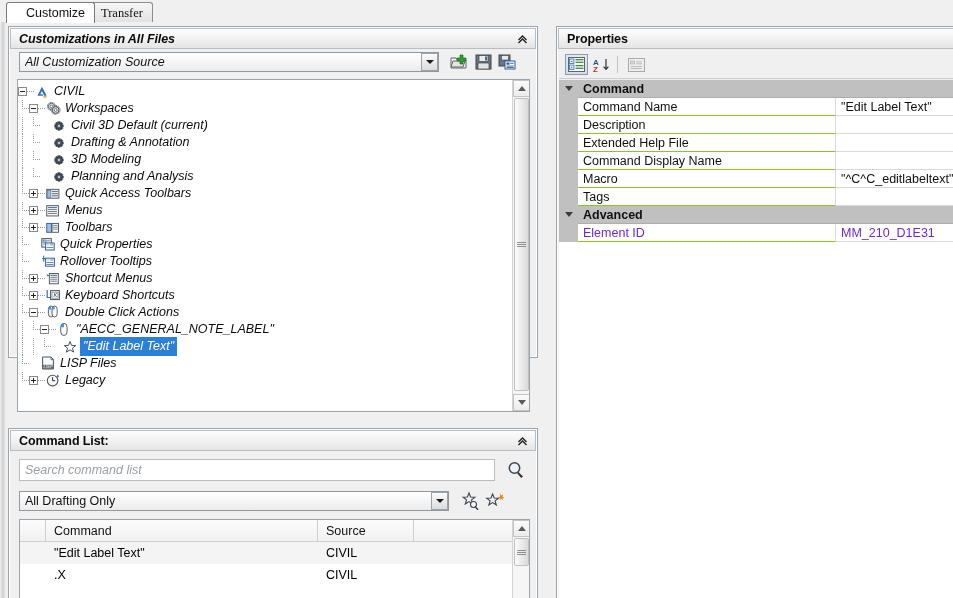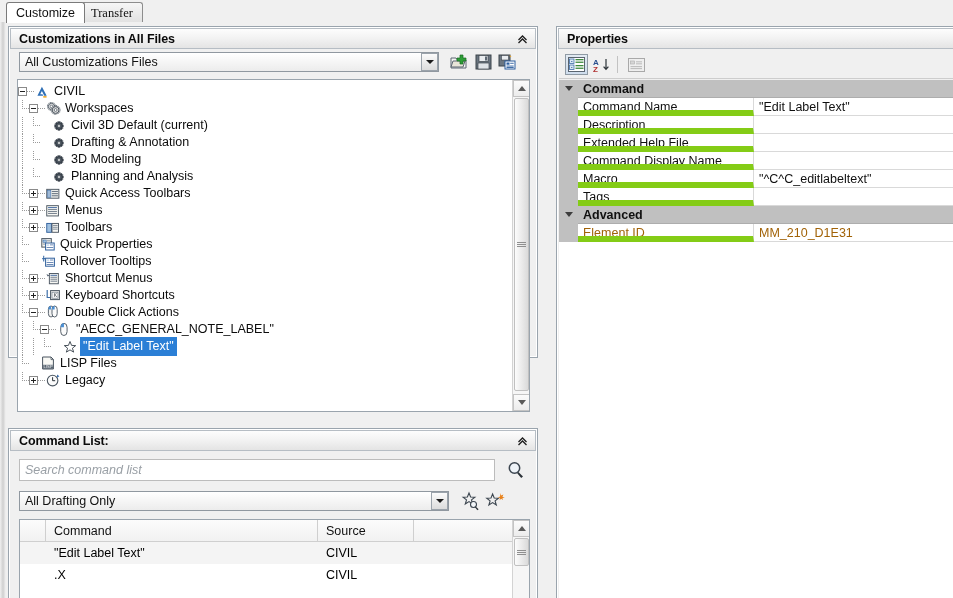--- a/index.html
+++ b/index.html
@@ -16,21 +16,21 @@
 
   #root { position: relative; width: 953px; height: 598px; background:#f0f0f0; }
 
   
   .tabstrip {
     position: absolute; left: 0; top: 0; width: 953px; height: 22px;
     background: #f0f0f0;
   }
   .tab {
     position: absolute; top: 2px; height: 20px;
-    padding: 2px 9px 0 9px;
+    padding: 2px 9px 0 19px;
     font-size: 12.5px;
     line-height: 17px;
     border: 1px solid #8d8d8d;
     border-bottom: none;
     border-radius: 3px 3px 0 0;
     background: linear-gradient(#fdfdfd, #ececec);
     color: #111;
     cursor: default;
   }
   .tab.active {
@@ -63,21 +63,21 @@
   }
   .chev {
     position: absolute; right: 6px; top: 2px;
     width: 14px; height: 16px;
     display: flex; align-items: center; justify-content: center;
     cursor: pointer;
   }
   .chev svg { display:block; }
 
   
-  #custPanel { left: 8px; top: 26px; width: 530px; height: 332px; }
+  #custPanel { left: 8px; top: 26px; width: 530px; height: 332px; font-style: italic; }
 
   .cust-toolbar {
     position: absolute; left: 2px; top: 24px; width: 526px; height: 26px;
   }
   .combo {
     position: absolute;
     height: 20px;
     border: 1px solid #9098a0;
     background: linear-gradient(#ffffff, #ececec);
     display: flex; align-items: center;
@@ -238,36 +238,36 @@
     display:flex; align-items:center; justify-content:center; cursor: pointer;
     border: 1px solid transparent;
   }
   .tb-btn.pressed { border: 1px solid #8f9aa4; background: linear-gradient(#e2eaf2,#cfdded); }
   .tb-sep { position: absolute; top: 5px; width: 1px; height: 17px; background: #c2c2c2; }
 
   .pgrid { position: absolute; left: 2px; top: 53px; width: 400px; bottom: 2px; background: #ffffff; overflow: hidden; }
   .prow { display: flex; height: 18px; line-height: 18px; font-size: 12.5px; }
   .prow .gutter { width: 19px; background: #c0c0c0; flex: 0 0 auto; border-bottom: 1px solid #c0c0c0;}
   .prow .pname {
-    width: 176px; flex: 0 0 auto; padding-left: 5px;
-    border-right: 1px solid #d9d9d9; border-bottom: 6px solid #84cc16;
+    width: 258px; flex: 0 0 auto; padding-left: 5px;
+    border-right: 1px solid #d9d9d9; border-bottom: 1px solid #84cc16;
     white-space: nowrap; overflow: hidden; color: #101010;
   }
   .prow .pval {
     flex: 1; padding-left: 5px; border-bottom: 1px solid #d9d9d9;
     white-space: nowrap; overflow: hidden; color: #101010;
   }
   .prow.cat { background: #c0c0c0; }
   .prow.cat .gutter { display:flex; align-items:center; justify-content:center; }
   .prow.cat .pname {
     font-weight: bold; background: #c0c0c0; border-right: none;
     border-bottom: 1px solid #adadad; width: 222px;
   }
   .prow.cat .pval { background: #c0c0c0; border-bottom: 1px solid #adadad; }
-  .prow.readonly .pname, .prow.readonly .pval { color: #a16207; }
+  .prow.readonly .pname, .prow.readonly .pval { color: #6d28d9; }
   .cat-tri { width:0;height:0;border-left:4px solid transparent;border-right:4px solid transparent;border-top:5px solid #3d3d3d; }
 
   .splitter-v {
     position: absolute; left: 545px; top: 22px; width: 6px; height: 576px;
     background: #f0f0f0;
   }
   .edge-left {
     position: absolute; left: 0; top: 22px; width: 6px; height: 576px;
     background: linear-gradient(to right,#f0f0f0 0, #cfcfcf 50%, #f3f3f3 100%);
   }
@@ -290,21 +290,21 @@
       <span class="chev">
         <svg width="13" height="13" viewBox="0 0 13 13">
           <path d="M2.5 7 L6.5 3 L10.5 7" stroke="#1d1d1d" stroke-width="1.3" fill="none"></path>
           <path d="M2.5 10 L6.5 6 L10.5 10" stroke="#1d1d1d" stroke-width="1.3" fill="none"></path>
         </svg>
       </span>
     </div>
 
     <div class="cust-toolbar">
       <div class="combo" id="custCombo">
-        <span class="combo-label">All Customizations Files</span>
+        <span class="combo-label">All Customization Source</span>
         <span class="combo-btn">
           <span class="arrow-dn"></span>
         </span>
       </div>
 
       <div class="icon-btn" style="left:437px;">
         <svg width="18" height="16" viewBox="0 0 18 16">
           <path d="M1 4 h5 l1.5 2 H16 v8 H1 z" fill="#f4f4f2" stroke="#5c6672" stroke-width="1"></path>
           <path d="M3 7 h12 l-2 6 H1 z" fill="#e8e4d8" stroke="#5c6672" stroke-width="1"></path>
           <path d="M10 1 h3 v3 h3 v3 h-3 v3 h-3 v-3 h-3 v-3 h3 z" fill="#2d9e36" stroke="#1b6b22" stroke-width="0.7"></path>

